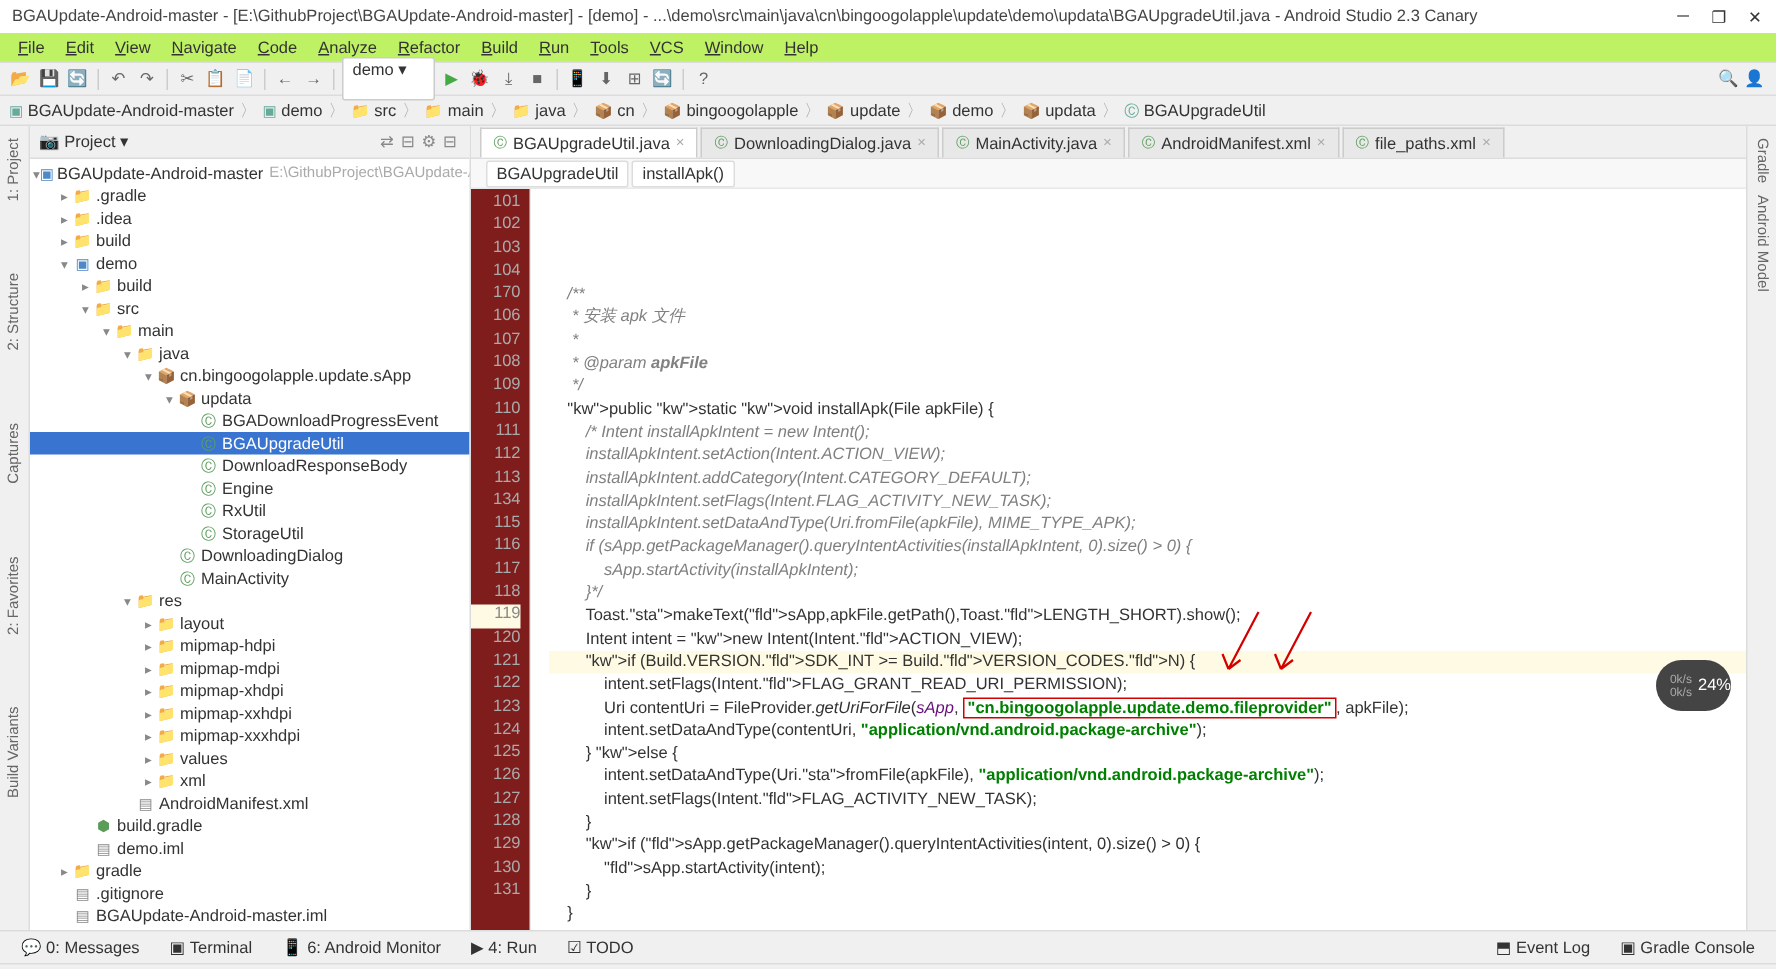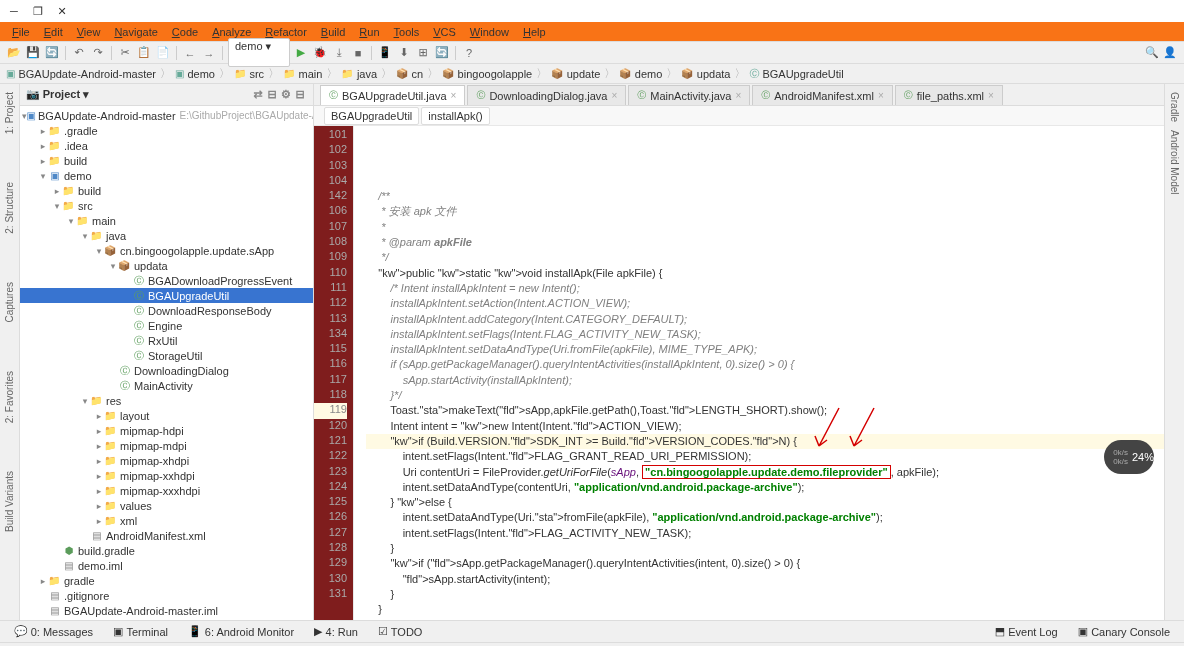--- a/index.html
+++ b/index.html
@@ -1,36 +1,36 @@
 <!DOCTYPE html>
 <html><head>
 <meta charset="utf-8">
 <style>
 * { margin:0; padding:0; box-sizing:border-box; font-family:"Segoe UI",Tahoma,sans-serif; font-size:11px; }
 body { background:#f0f0f0; width:1184px; height:646px; overflow:hidden; color:#333; }
 .titlebar { height:22px; background:#fff; display:flex; align-items:center; padding:0 8px; }
 .titlebar .title { flex:1; font-size:11px; color:#444; }
 .titlebar .winbtns { display:flex; gap:12px; }
 .titlebar .winbtns span { width:12px; text-align:center; cursor:default; }
-.menubar { height:20px; background:#f97316; display:flex; align-items:center; padding:0 6px; gap:2px; border-bottom:1px solid #dcdcdc; }
+.menubar { height:20px; background:#bef264; display:flex; align-items:center; padding:0 6px; gap:2px; border-bottom:1px solid #dcdcdc; }
 .menubar span { padding:2px 6px; }
 .toolbar { height:22px; background:#f0f0f0; display:flex; align-items:center; padding:0 6px; gap:3px; border-bottom:1px solid #dcdcdc; }
 .toolbar .tb { width:16px; height:16px; display:inline-flex; align-items:center; justify-content:center; color:#666; }
 .toolbar .sel { background:#fff; border:1px solid #ccc; padding:1px 18px 13px 6px; border-radius:2px; }
 .toolbar .sep { width:1px; height:14px; background:#ccc; margin:0 2px; }
 .toolbar .search { margin-left:auto; }
 .navbar { height:20px; background:#f0f0f0; display:flex; align-items:center; padding:0 6px; gap:4px; border-bottom:1px solid #dcdcdc; }
 .navbar .crumb { display:flex; align-items:center; gap:3px; }
 .navbar .folder-ic { color:#6a9; font-size:10px; }
 .navbar .sep { color:#aaa; }
 .main { display:flex; height:536px; }
 .left-gutter { width:20px; background:#f0f0f0; border-right:1px solid #dcdcdc; display:flex; flex-direction:column; align-items:center; padding-top:4px; gap:40px; }
 .left-gutter .tab { writing-mode:vertical-rl; transform:rotate(180deg); font-size:10px; color:#666; padding:4px 0; }
 .project-panel { width:294px; background:#fff; border-right:1px solid #dcdcdc; display:flex; flex-direction:column; }
-.project-panel .hdr { height:22px; background:#f0f0f0; border-bottom:1px solid #dcdcdc; display:flex; align-items:center; padding:0 6px;font-weight:bold; }
+.project-panel .hdr { height:22px; background:#f0f0f0; border-bottom:1px solid #dcdcdc; display:flex; align-items:center; padding:0 6px; }
 .project-panel .hdr .ttl { flex:1; }
 .project-panel .hdr .ic { width:14px; text-align:center; color:#888; }
 .tree { flex:1; overflow:hidden; padding:2px 0; }
 .tree .node { display:flex; align-items:center; height:15px; padding-right:4px; white-space:nowrap; }
 .tree .node .arr { width:10px; text-align:center; color:#888; font-size:9px; }
 .tree .node .ic { width:14px; text-align:center; font-size:10px; }
 .tree .node .lbl { padding-left:2px; }
 .tree .node .gray { color:#aaa; padding-left:4px; font-size:10px; }
 .tree .node.sel { background:#3874d0; color:#fff; }
 .tree .node.sel .gray, .tree .node.sel .arr { color:#dbe8fb; }
@@ -66,20 +66,21 @@
 .zoom-widget { position:absolute; right:30px; top:392px; width:50px; height:34px; background:#444; border-radius:17px; display:flex; align-items:center; justify-content:flex-end; color:#fff; font-size:12px;margin-top:48px; }
 .bottom-tabs { height:22px; background:#f0f0f0; border-top:1px solid #dcdcdc; display:flex; align-items:center; padding:0 6px; gap:4px; }
 .bottom-tabs .btab { display:flex; align-items:center; gap:3px; padding:2px 8px; }
 .bottom-tabs .spacer { flex:1; }
 .statusbar { height:24px; background:#f0f0f0; border-top:1px solid #dcdcdc; display:flex; align-items:center; padding:0 8px; font-size:10px; color:#666; }
 </style>
 </head>
 <body>
 
 <div class="titlebar">
+  <span class="title">BGAUpdate-Android-master - [E:\GithubProject\BGAUpdate-Android-master] - [demo] - ...\demo\src\main\java\cn\bingoogolapple\update\demo\updata\BGAUpgradeUtil.java - Android Studio 2.3 Canary</span>
   <div class="winbtns">
     <span>─</span>
     <span>❐</span>
     <span>✕</span>
   </div>
 </div>
 
 <div class="menubar" id="menubar">
     <span><u>F</u>ile</span>
     <span><u>E</u>dit</span>
@@ -379,21 +380,21 @@
     <div class="crumbs2">
       <span>BGAUpgradeUtil</span>
       <span>installApk()</span>
     </div>
     <div class="code">
       <div class="gutter" id="gutter">
           <div>101</div>
           <div>102</div>
           <div>103</div>
           <div>104</div>
-          <div>142</div>
+          <div>170</div>
           <div>106</div>
           <div>107</div>
           <div>108</div>
           <div>109</div>
           <div>110</div>
           <div>111</div>
           <div>112</div>
           <div>113</div>
           <div>134</div>
           <div>115</div>
@@ -457,21 +458,21 @@
       <span>☑</span>
       <span>TODO</span>
     </div>
     <div class="spacer"></div>
     <div class="btab">
       <span>⬒</span>
       <span>Event Log</span>
     </div>
     <div class="btab">
       <span>▣</span>
-      <span>Canary Console</span>
+      <span>Gradle Console</span>
     </div>
   </div>
 
 <div class="statusbar">
   
   
   
   
 </div>
 

